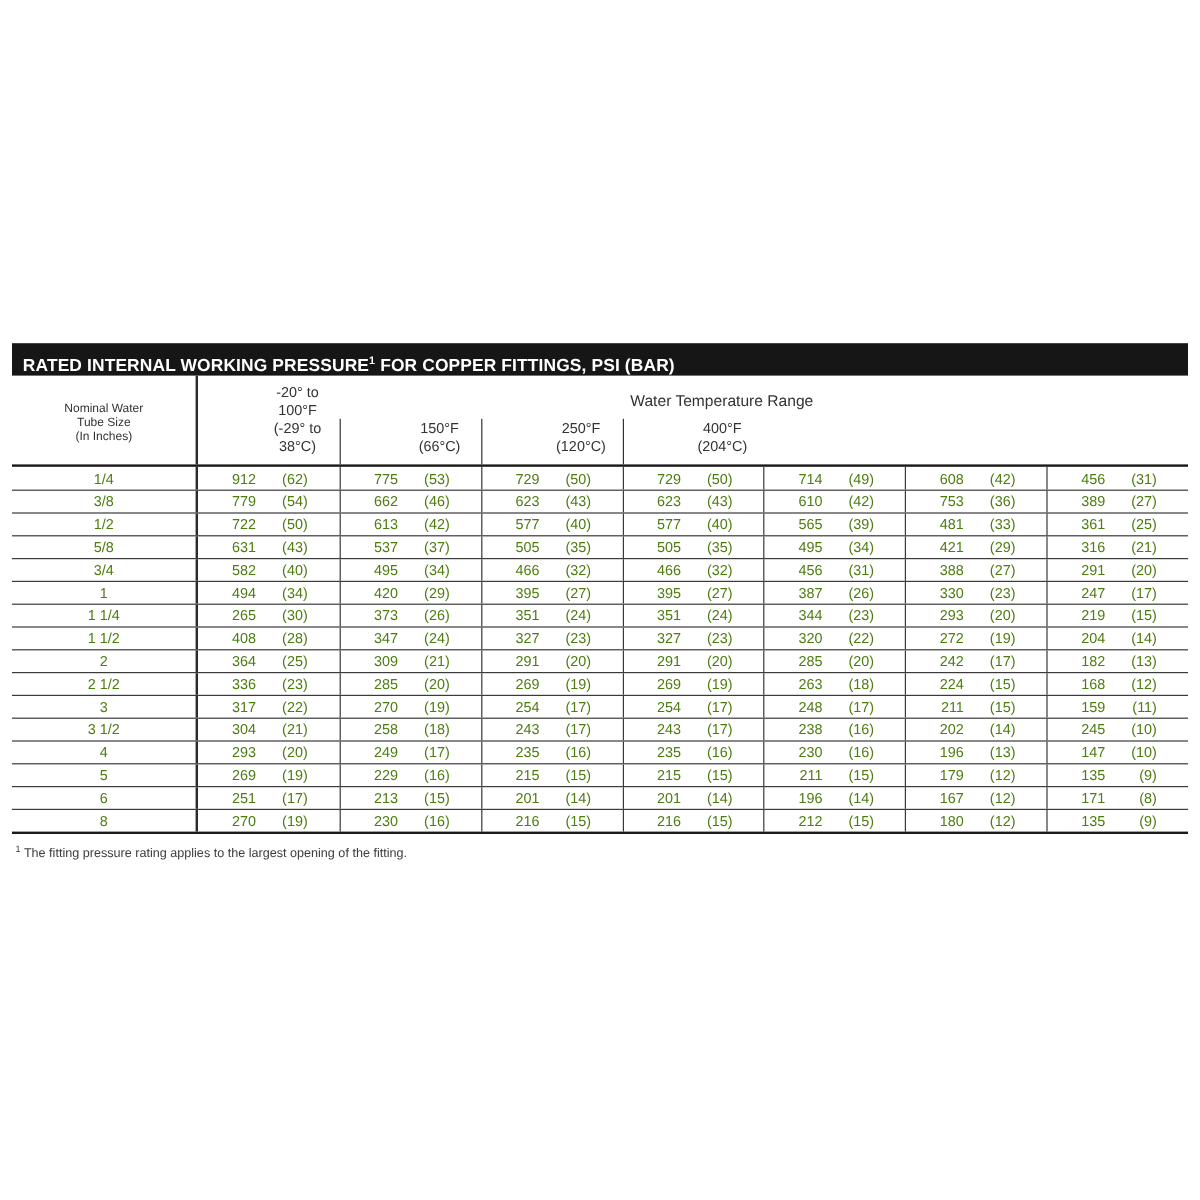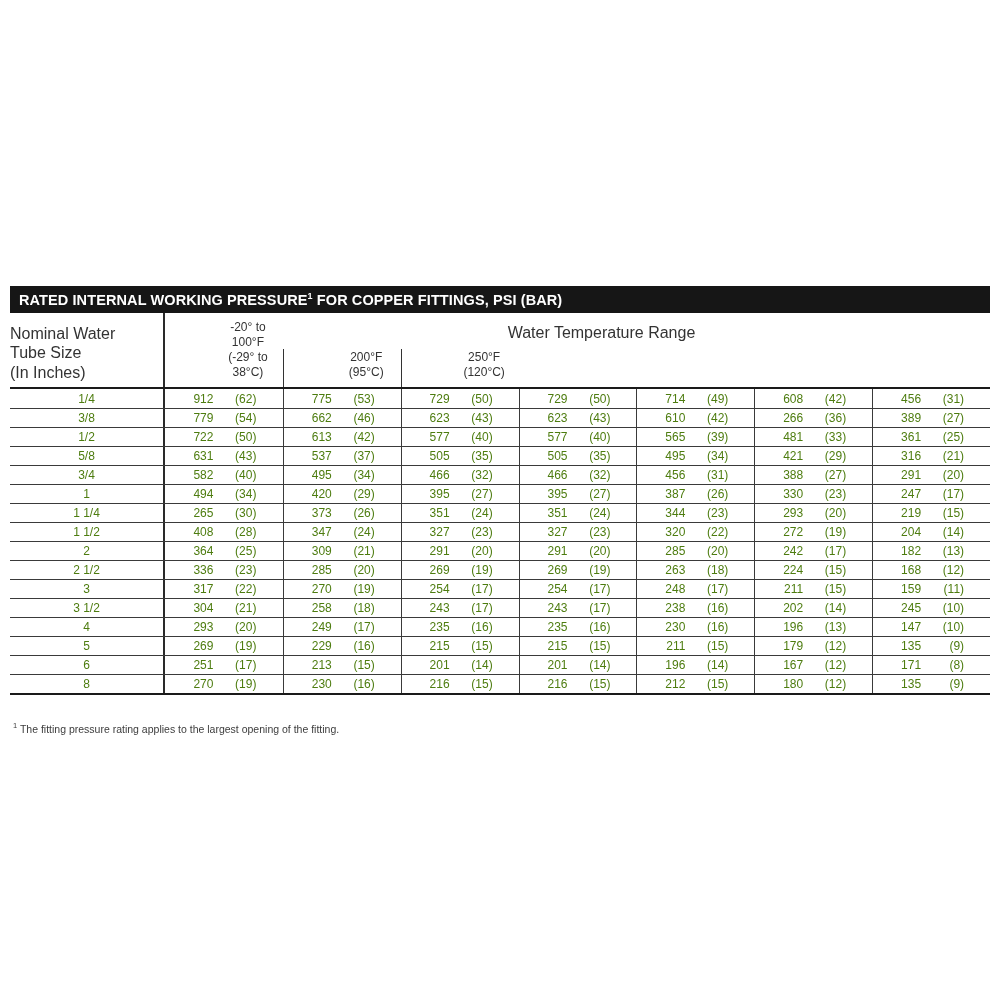--- a/index.html
+++ b/index.html
@@ -19,21 +19,21 @@
     position: absolute;
     left: 10px;
     top: 286px;
     width: 980px;
   }
   .title-bar {
     background: #161616;
     color: #ffffff;
     height: 27px;
     display: flex;
-    align-items: center;
+    align-items: flex-end;
     padding-left: 9px;
     box-sizing: border-box;
     font-weight: bold;
     font-size: 14.5px;
     letter-spacing: 0.1px;
   }
   .title-bar sup { font-size: 9px; line-height: 0; }
   .hdr {
     display: grid;
     grid-template-columns: 155px repeat(7, 1fr);
@@ -41,34 +41,34 @@
     border-bottom: 2px solid #1a1a1a;
     color: #333;
   }
   .hdr-left {
     grid-column: 1;
     grid-row: 1 / span 2;
     border-right: 2px solid #2a2a2a;
     display: flex;
     flex-direction: column;
     justify-content: center;
-    align-items: flex-start;
+    align-items: center;
     text-align: center;
-    font-size: 16px;
+    font-size: 10px;
     line-height: 1.22;
     padding-top: 6px;
     box-sizing: border-box;
   }
   .wtr {
     grid-column: 2 / span 7;
     grid-row: 1;
     display: flex;
     align-items: center;
     justify-content: center;
-    font-size: 16px;
+    font-size: 13px;
     padding-top: 4px;
     box-sizing: border-box;
     padding-left: 48px;
   }
   .temp-col {
     grid-row: 2;
     display: flex;
     flex-direction: column;
     justify-content: flex-end;
     align-items: center;
@@ -109,21 +109,21 @@
     border-left: 1.5px solid #3a3a3a;
     box-sizing: border-box;
     padding-right: 16px;
   }
   .val-cell.first { border-left: none; }
   .val-cell .psi { display: inline-block; width: 38px; text-align: right; }
   .val-cell .bar { display: inline-block; width: 34px; text-align: right; margin-left: 9px; }
   .footnote {
     position: absolute;
     left: 13px;
-    top: 721px;
+    top: 703px;
     font-size: 10.5px;
     color: #3c3c3c;
   }
   .footnote sup { font-size: 7.5px; }
 </style>
 </head>
 <body>
 
 <div class="page">
   <div class="sheet">
@@ -138,27 +138,31 @@
         <div>Tube Size</div>
         <div>(In Inches)</div>
       </div>
       <div class="wtr">Water Temperature Range</div>
 
     <div class="temp-col first">
           <div>-20° to 100°F</div>
           <div>(-29° to 38°C)</div>
         </div>
         <div class="temp-col">
-          <div>200°F</div>
-          <div>(95°C)</div>
+          <div>150°F</div>
+          <div>(66°C)</div>
         </div>
         <div class="temp-col">
           <div>250°F</div>
           <div>(120°C)</div>
         </div>
+        <div class="temp-col">
+          <div>400°F</div>
+          <div>(204°C)</div>
+        </div>
       </div>
 
     <div class="tbody">
 
     <div class="row first">
           <div class="size-cell">1/4</div>
           <div class="val-cell first">
             <span class="psi">912</span>
             <span class="bar">(62)</span>
           </div>
@@ -203,21 +207,21 @@
           </div>
           <div class="val-cell">
             <span class="psi">623</span>
             <span class="bar">(43)</span>
           </div>
           <div class="val-cell">
             <span class="psi">610</span>
             <span class="bar">(42)</span>
           </div>
           <div class="val-cell">
-            <span class="psi">266</span>
+            <span class="psi">753</span>
             <span class="bar">(36)</span>
           </div>
           <div class="val-cell">
             <span class="psi">389</span>
             <span class="bar">(27)</span>
           </div>
         </div>
         <div class="row">
           <div class="size-cell">1/2</div>
           <div class="val-cell first">

